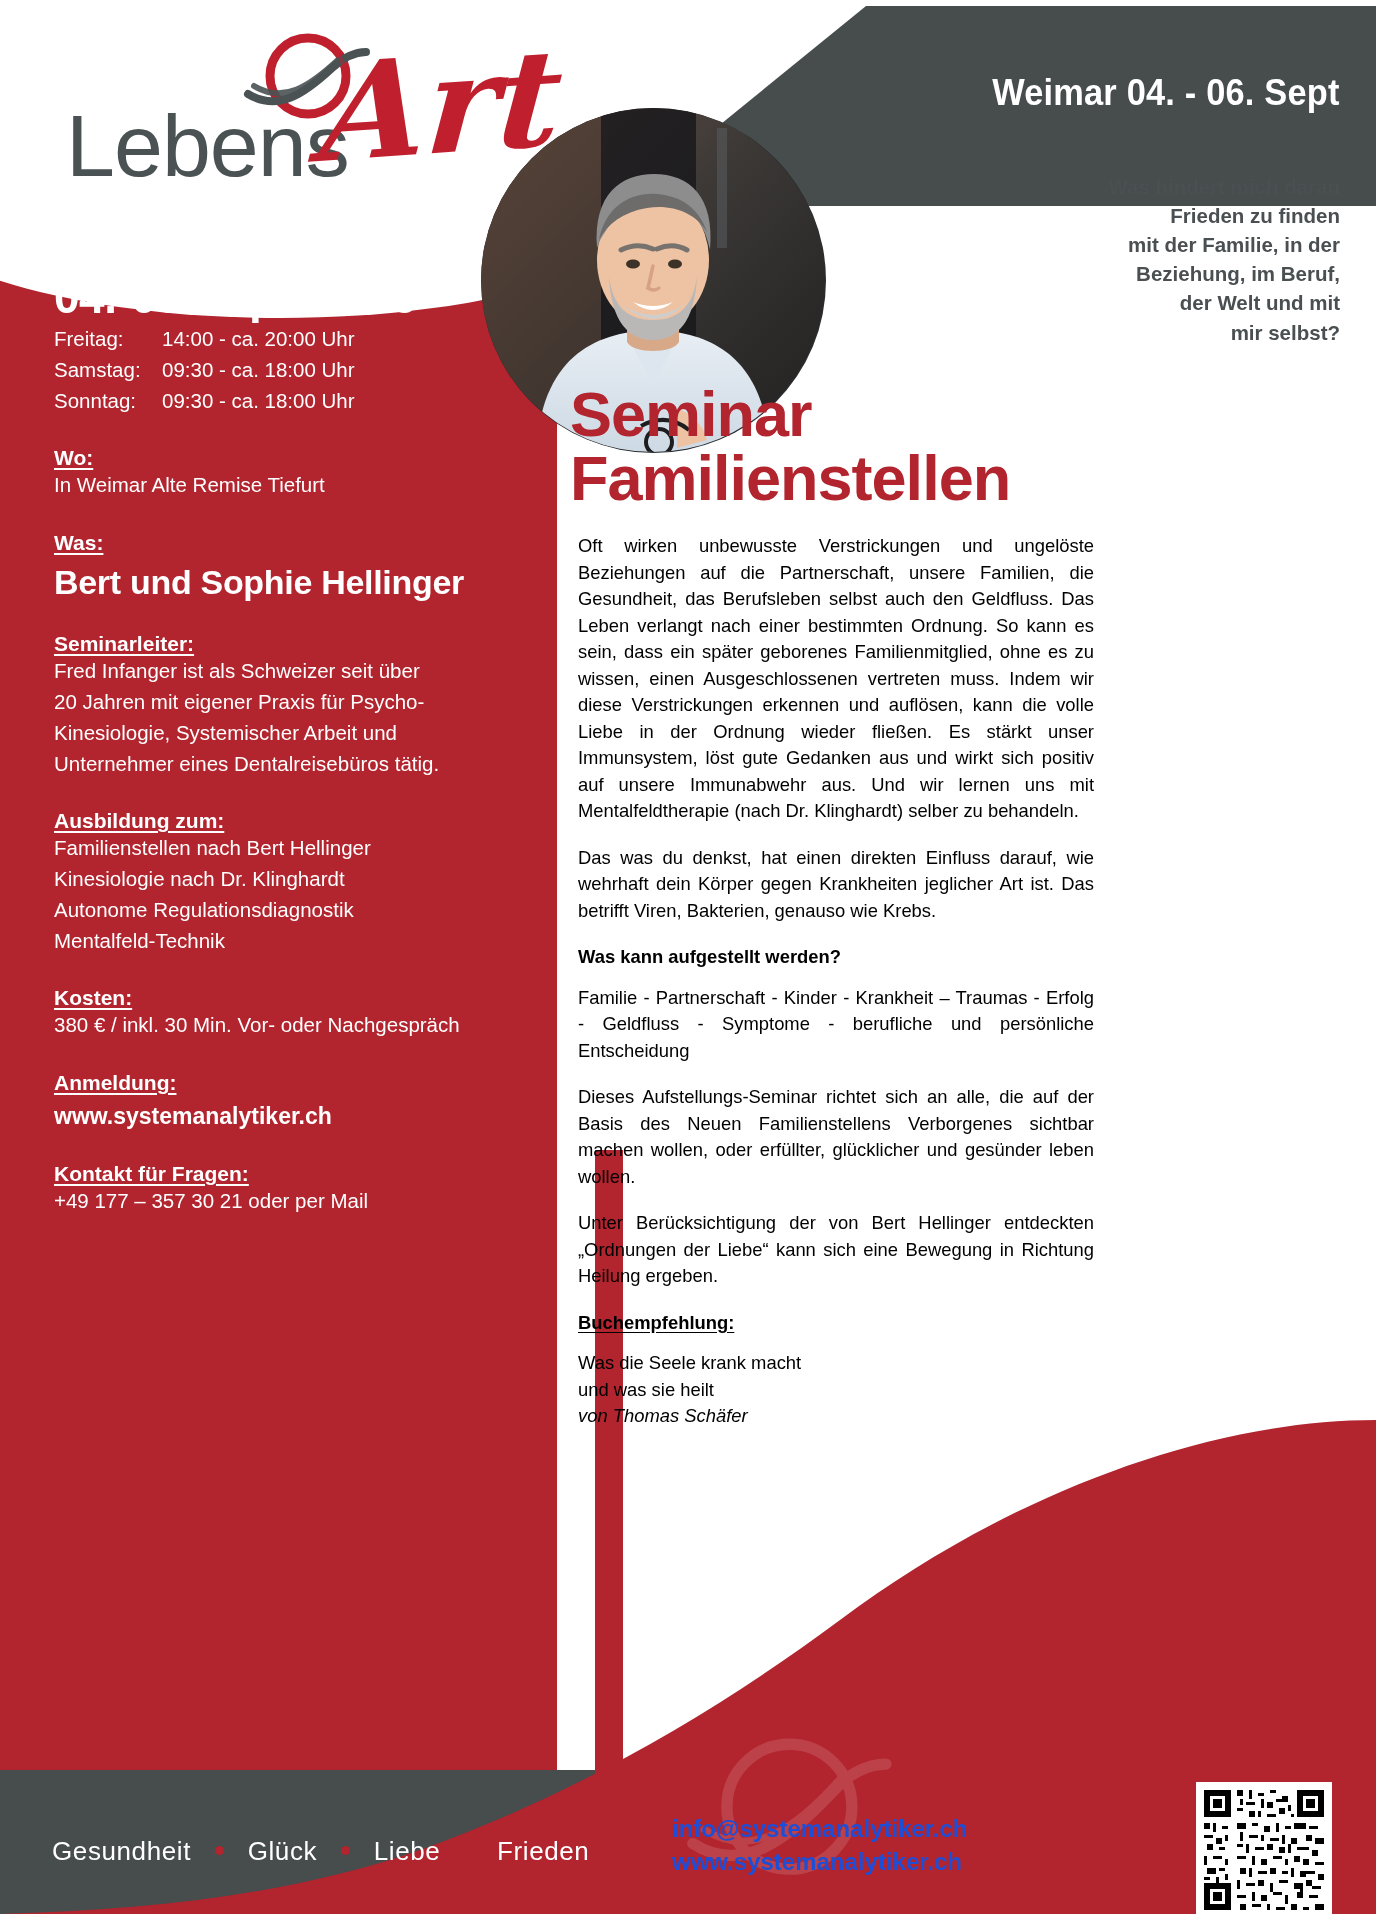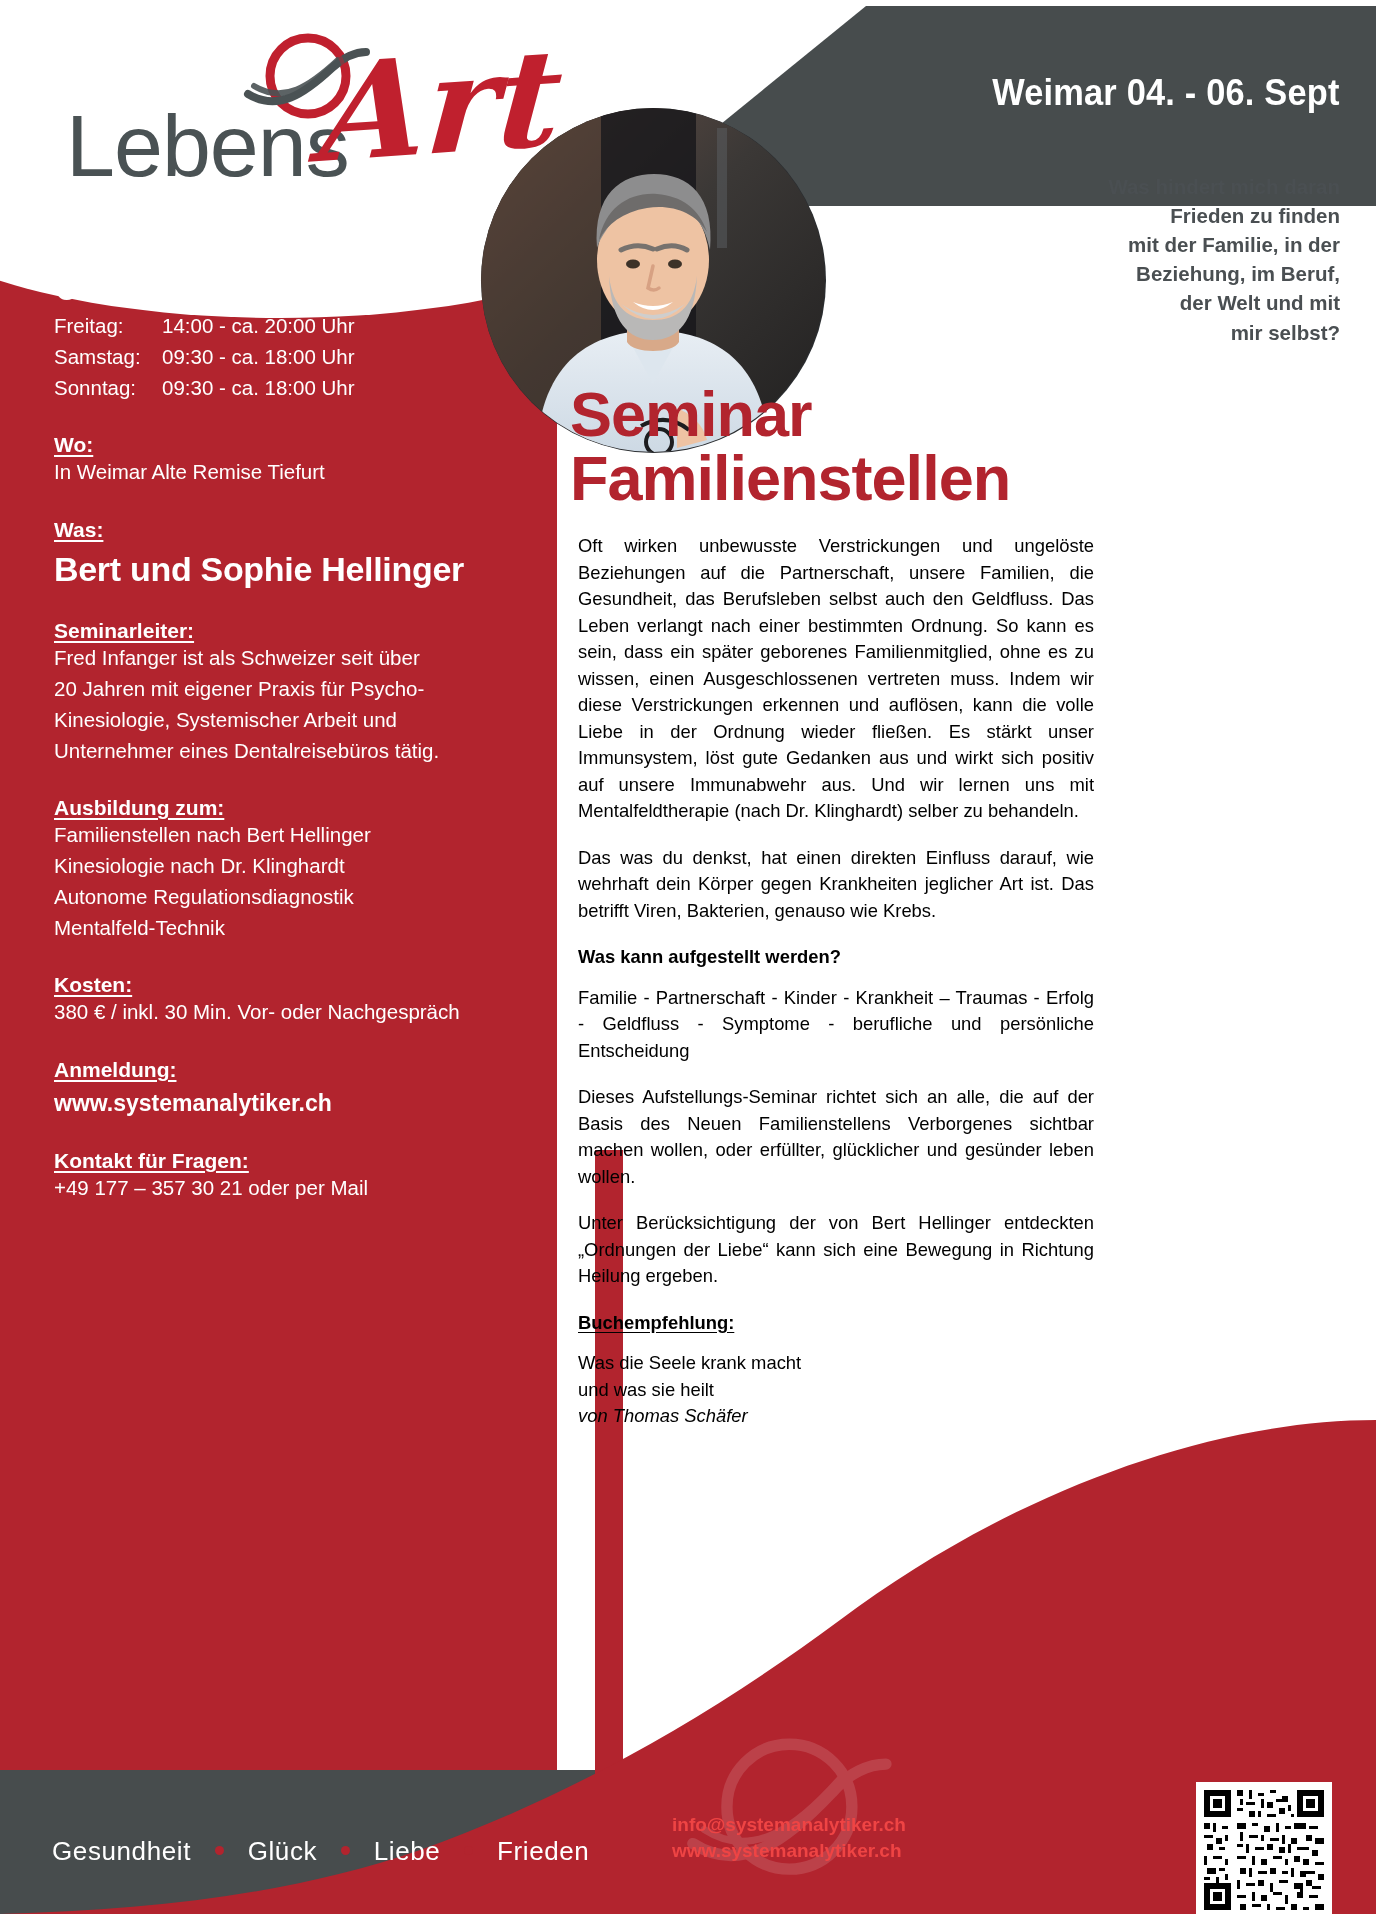--- a/index.html
+++ b/index.html
@@ -76,21 +76,21 @@
   .left-content {
     position:absolute; left:54px; top:236px; width:480px;
     z-index:8; color:#ffffff;
   }
   .lbl {
     font-size:21px; font-weight:bold; text-decoration:underline;
     text-underline-offset:3px; display:block;
   }
   .big-date {
     font-size:46px; font-weight:bold; line-height:1.08;
-    margin-top:0; letter-spacing:-0.5px;
+    margin-top:13px; letter-spacing:-0.5px;
   }
   .time-row { font-size:20.5px; line-height:1.52; display:flex; }
   .time-row .d { width:108px; flex:0 0 108px; }
   .plain { font-size:20.5px; line-height:1.5; }
   .headline {
     font-size:34px; font-weight:bold; line-height:1.16;
     margin-top:8px; letter-spacing:-0.3px;
   }
   .blk { margin-top:30px; }
   .bold-line { font-size:23px; font-weight:bold; line-height:1.4; margin-top:5px; }
@@ -143,21 +143,21 @@
   .dot { display:inline-block; width:9px; height:9px; border-radius:50%;
          background:#b2242e; margin:0 16px 6px 16px; vertical-align:middle; }
 
   .footer-red {
     position:absolute; left:0; top:1330px; width:1376px; height:584px;
     z-index:5; pointer-events:none;
   }
 
   .footer-contact {
     position:absolute; left:672px; top:1812px;
-    color:#ef4444; font-size:19px; font-weight:bold;
+    color:#1d4ed8; font-size:24px; font-weight:bold;
     line-height:1.38; z-index:9; white-space:nowrap;
   }
 
   .qr { position:absolute; left:1196px; top:1782px; width:136px; height:136px; z-index:9; background:#fff; padding:5px; }
   .qr svg { display:block; }
 
   
   .red-strip {
     position:absolute; left:595px; top:1150px; width:28px; height:680px;
     background:#b2242e; z-index:4;

